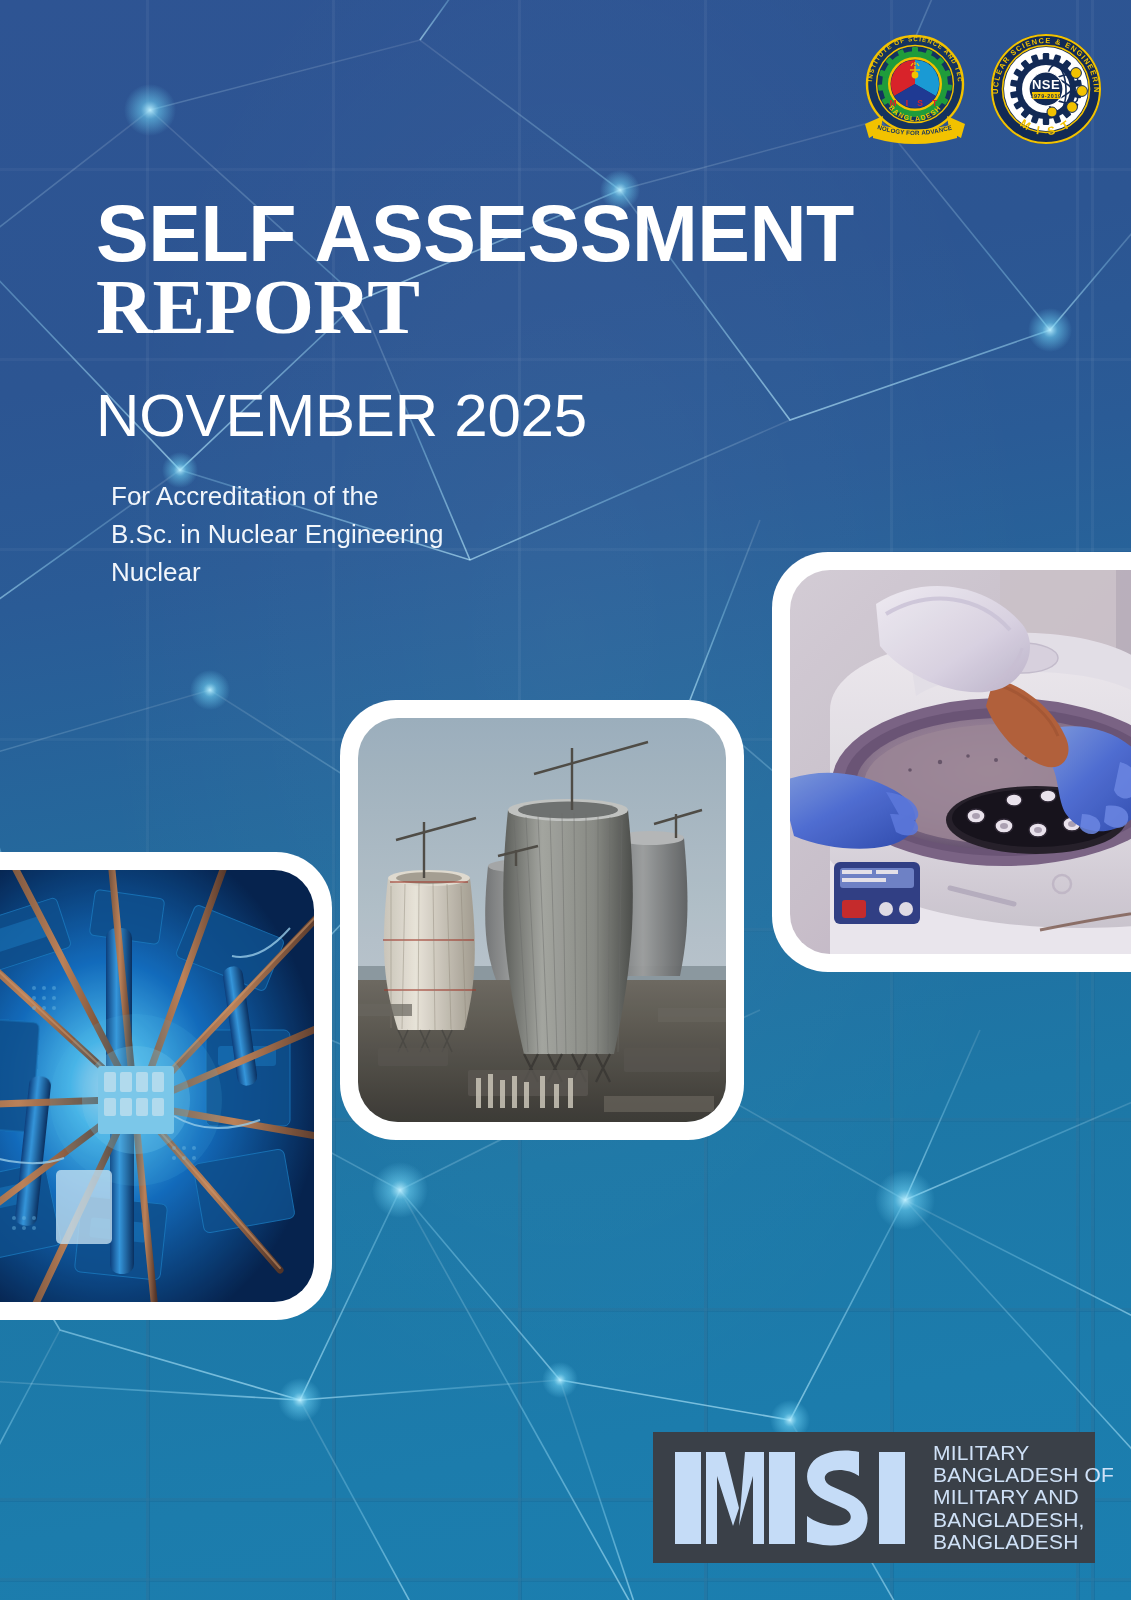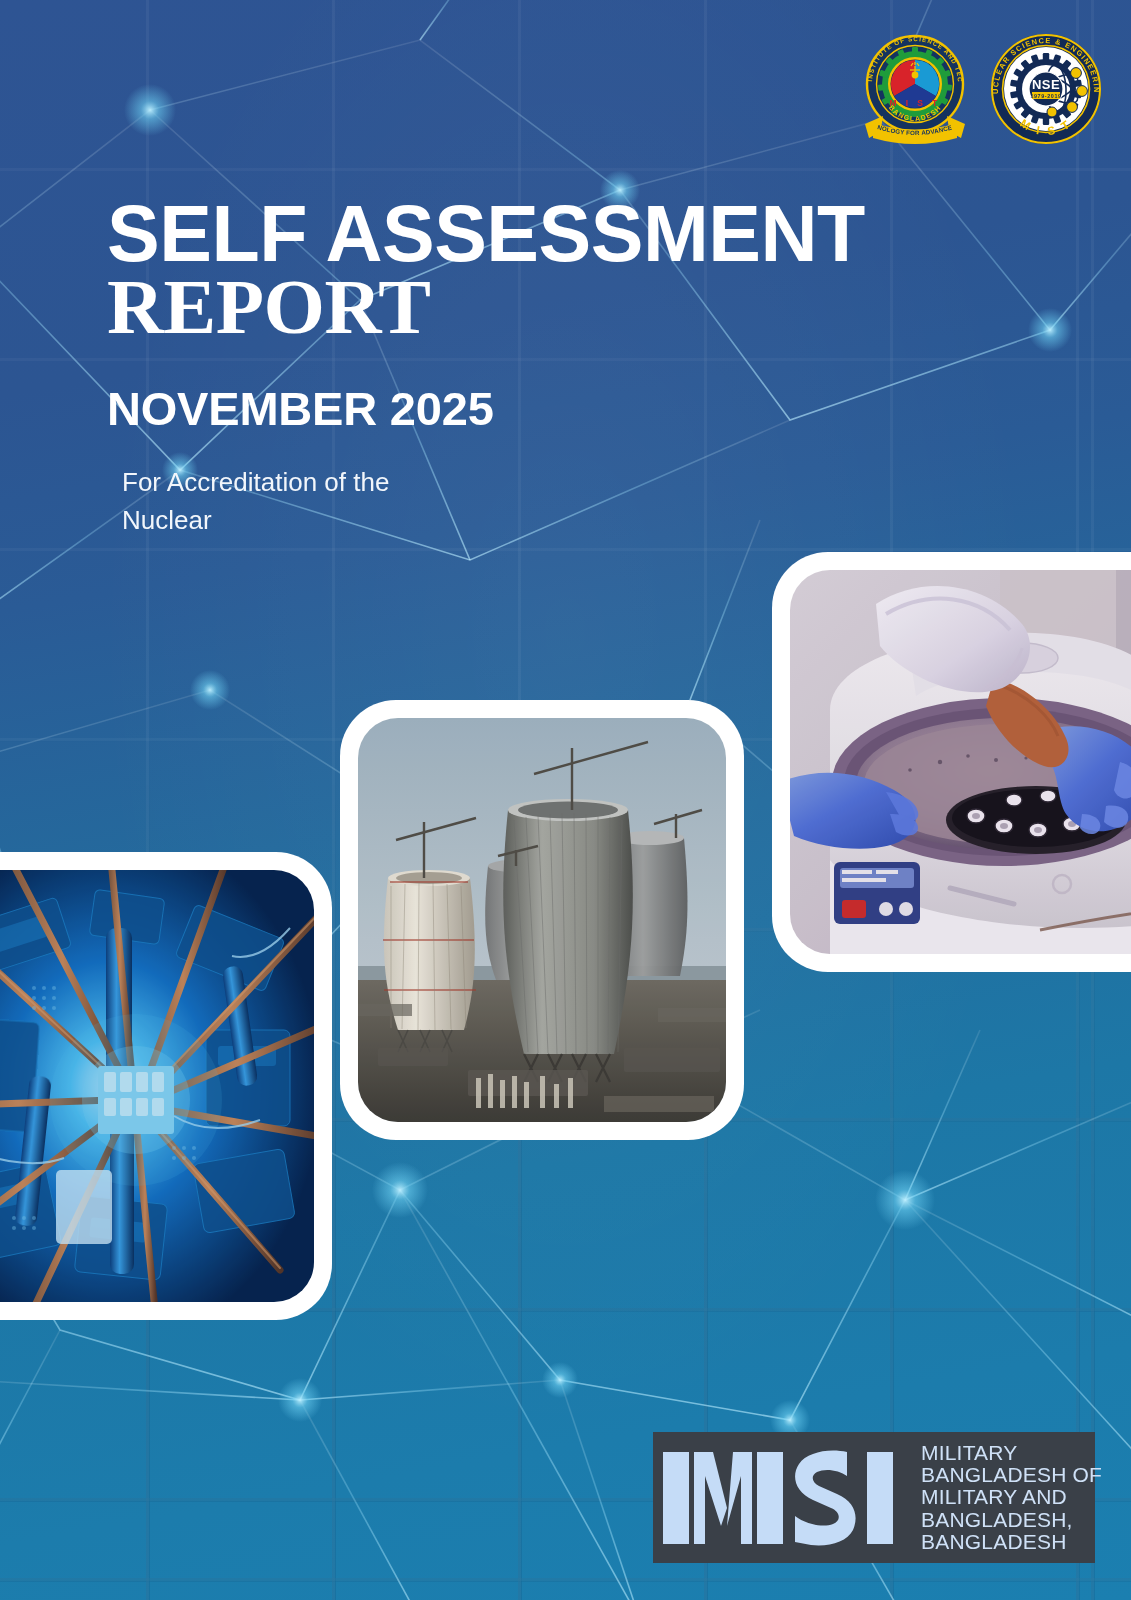--- a/index.html
+++ b/index.html
@@ -75,46 +75,46 @@
   #card-lab{
     left:772px; top:552px; width:400px; height:420px;
     border-radius:56px 0 0 56px;
   }
   #card-lab .photo-inner{ inset:18px 0 18px 18px; border-radius:40px 0 0 40px;}
 
   .photo-svg{display:block;width:100%;height:100%;}
 
   
   #title-block{
-    position:absolute; left:107px; top:198px; width:860px;
+    position:absolute; left:96px; top:198px; width:860px;
   }
   .main-title{
     font-size:79px; line-height:.92; font-weight:700; color:#ffffff;
     letter-spacing:-0.5px; margin:0;
   }
   .main-title .l2{display:block;font-family:Liberation Serif, serif;}
   .date-line{
-    margin:38px 0 6px 0; font-size:47px; font-weight:700; color:#ffffff;
+    margin:38px 0 6px 0; font-size:60px; font-weight:400; color:#ffffff;
     letter-spacing:-0.2px;
   }
   .subtitle{
     margin:28px 0 0 15px; font-size:26px; line-height:1.46; font-weight:400;
     color:#f2f6fb;
   }
   .subtitle span{display:block;}
 
   
   #logos{ position:absolute; right:24px; top:32px; display:flex; gap:14px; align-items:flex-start;}
   .logo-svg{display:block;}
 
   
   #mist-logo{
     position:absolute; left:653px; top:1432px; width:442px; height:131px;
     background:#3a4048;
-    display:flex; align-items:center; padding:10px 16px 10px 8px;
+    display:flex; align-items:center; padding:10px 16px 10px 20px;
   }
   #mist-mark{flex:0 0 auto;}
   #mist-words{
     margin-left:12px; color:#cfe1f7;
     font-size:21px; line-height:1.055; font-weight:400; letter-spacing:.2px;
     white-space:nowrap;
   }
   #mist-words span{display:block;}
 </style>
 </head>
@@ -382,20 +382,21 @@
   </div>
 
   <div id="title-block">
     <h1 class="main-title">
       <span>SELF ASSESSMENT</span>
       <span class="l2">REPORT</span>
     </h1>
     <div class="date-line">NOVEMBER 2025</div>
     <div class="subtitle">
       <span>For Accreditation of the</span>
+      <span>B.Sc. in Nuclear  Engineering</span>
       <span>Nuclear</span>
     </div>
   </div>
 
   <div class="photo-card" id="card-reactor">
     <div class="photo-inner">
       <svg class="photo-svg" viewBox="0 0 354 432" preserveAspectRatio="xMidYMid slice">
         <defs>
           <radialGradient id="coreGlow" cx="42%" cy="50%" r="60%">
             <stop offset="0%" stop-color="#cfeeff"></stop>

